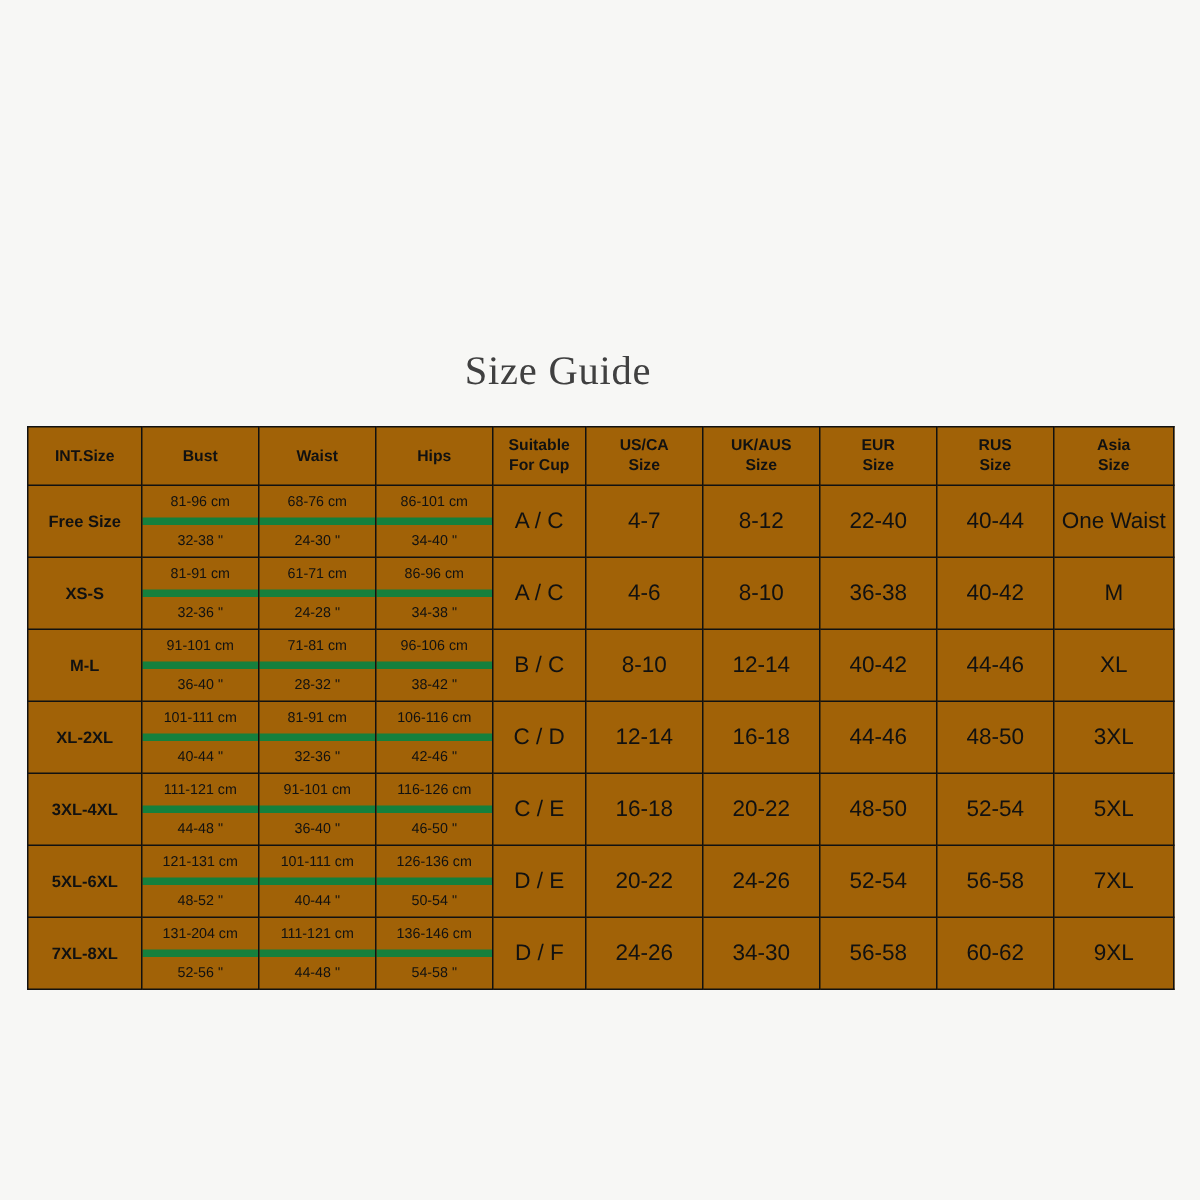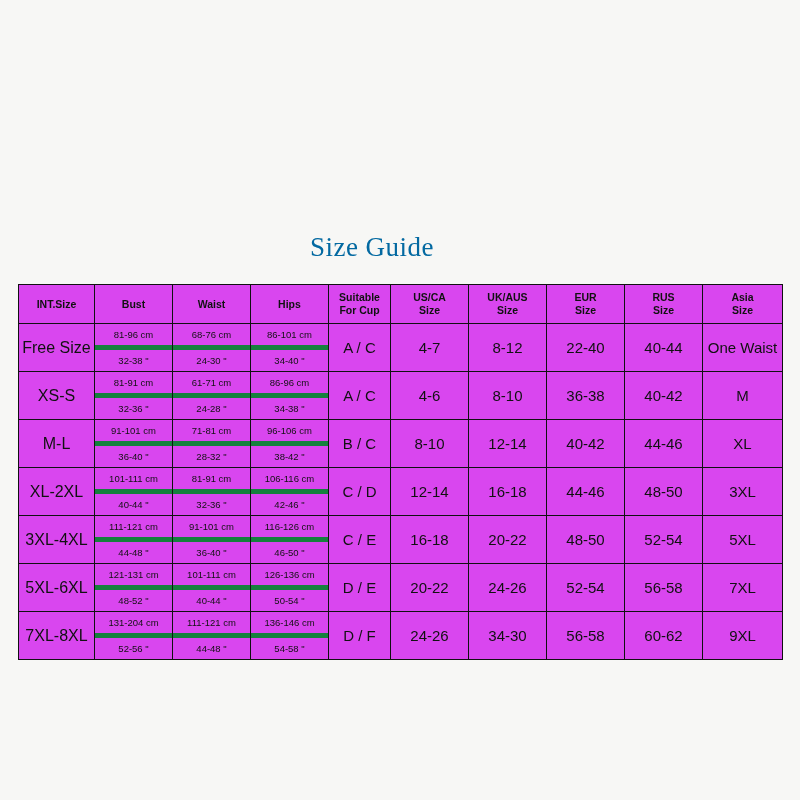--- a/index.html
+++ b/index.html
@@ -17,34 +17,34 @@
     background: #f7f7f5;
   }
   .title {
     position: absolute;
     top: 232px;
     left: 0;
     width: 744px;
     text-align: center;
     font-family: "Liberation Serif", serif;
     font-size: 27px;
-    color: #0369a1;
+    color: #404040;
     letter-spacing: 0.5px;
   }
   .table-wrap {
     position: absolute;
     top: 284px;
     left: 18px;
     width: 764px;
   }
   table.size-table {
     border-collapse: collapse;
     width: 764px;
     table-layout: fixed;
-    background: #d946ef;
+    background: #a16207;
   }
   table.size-table td,
   table.size-table th {
     border: 1px solid #111111;
     text-align: center;
     vertical-align: middle;
     color: #111111;
     padding: 0;
   }
   thead th {
@@ -70,22 +70,22 @@
   .dual .cm, .dual .inch {
     display: block;
     height: 21px;
     line-height: 21px;
     font-size: 9.5px;
   }
   .dual .cm {
     border-bottom: 5px solid #15803d;
   }
   td.intsize {
-    font-size: 16px;
-    font-weight: normal;
+    font-size: 11px;
+    font-weight: bold;
   }
   td.plain {
     font-size: 15px;
   }
   col.c-int   { width: 76px; }
   col.c-bust  { width: 78px; }
   col.c-waist { width: 78px; }
   col.c-hips  { width: 78px; }
   col.c-cup   { width: 62px; }
   col.c-usca  { width: 78px; }

